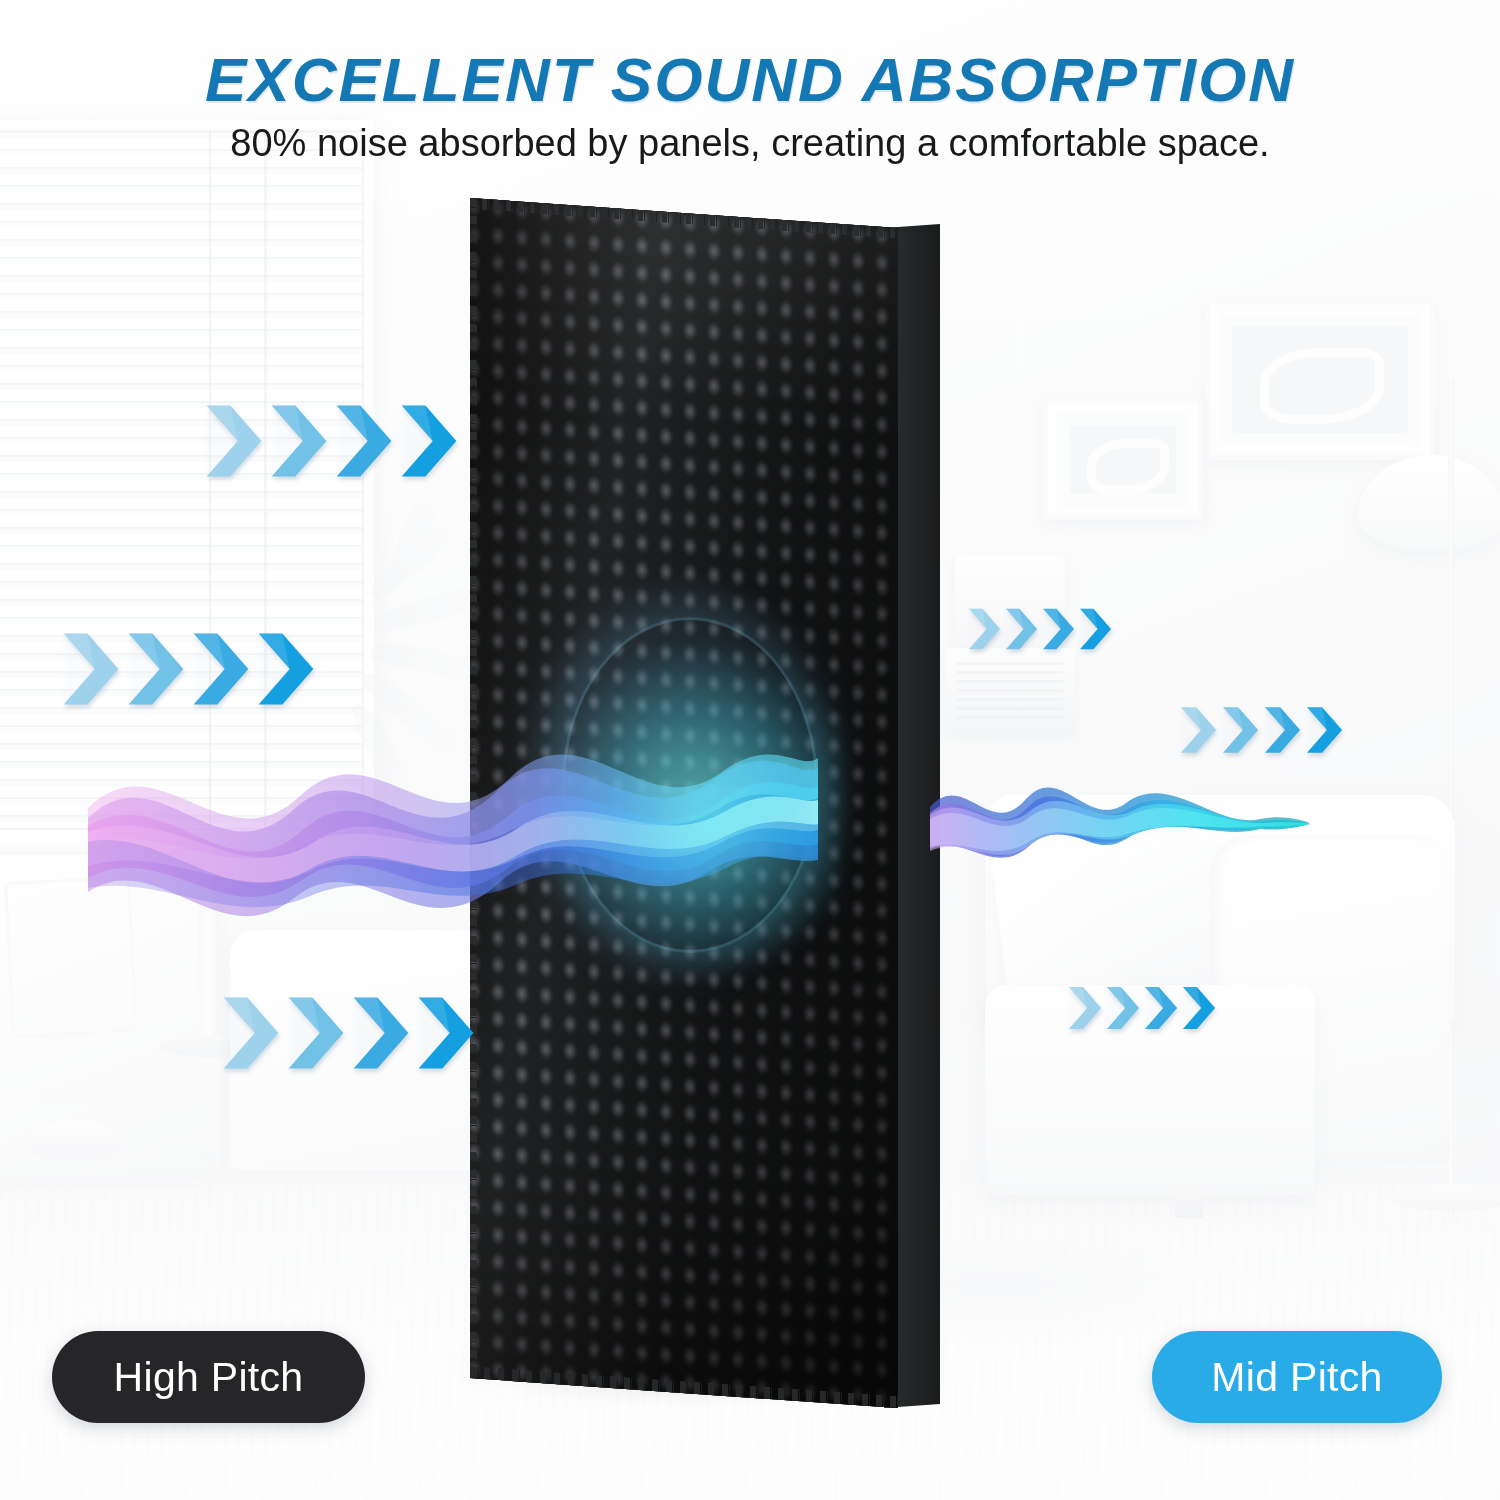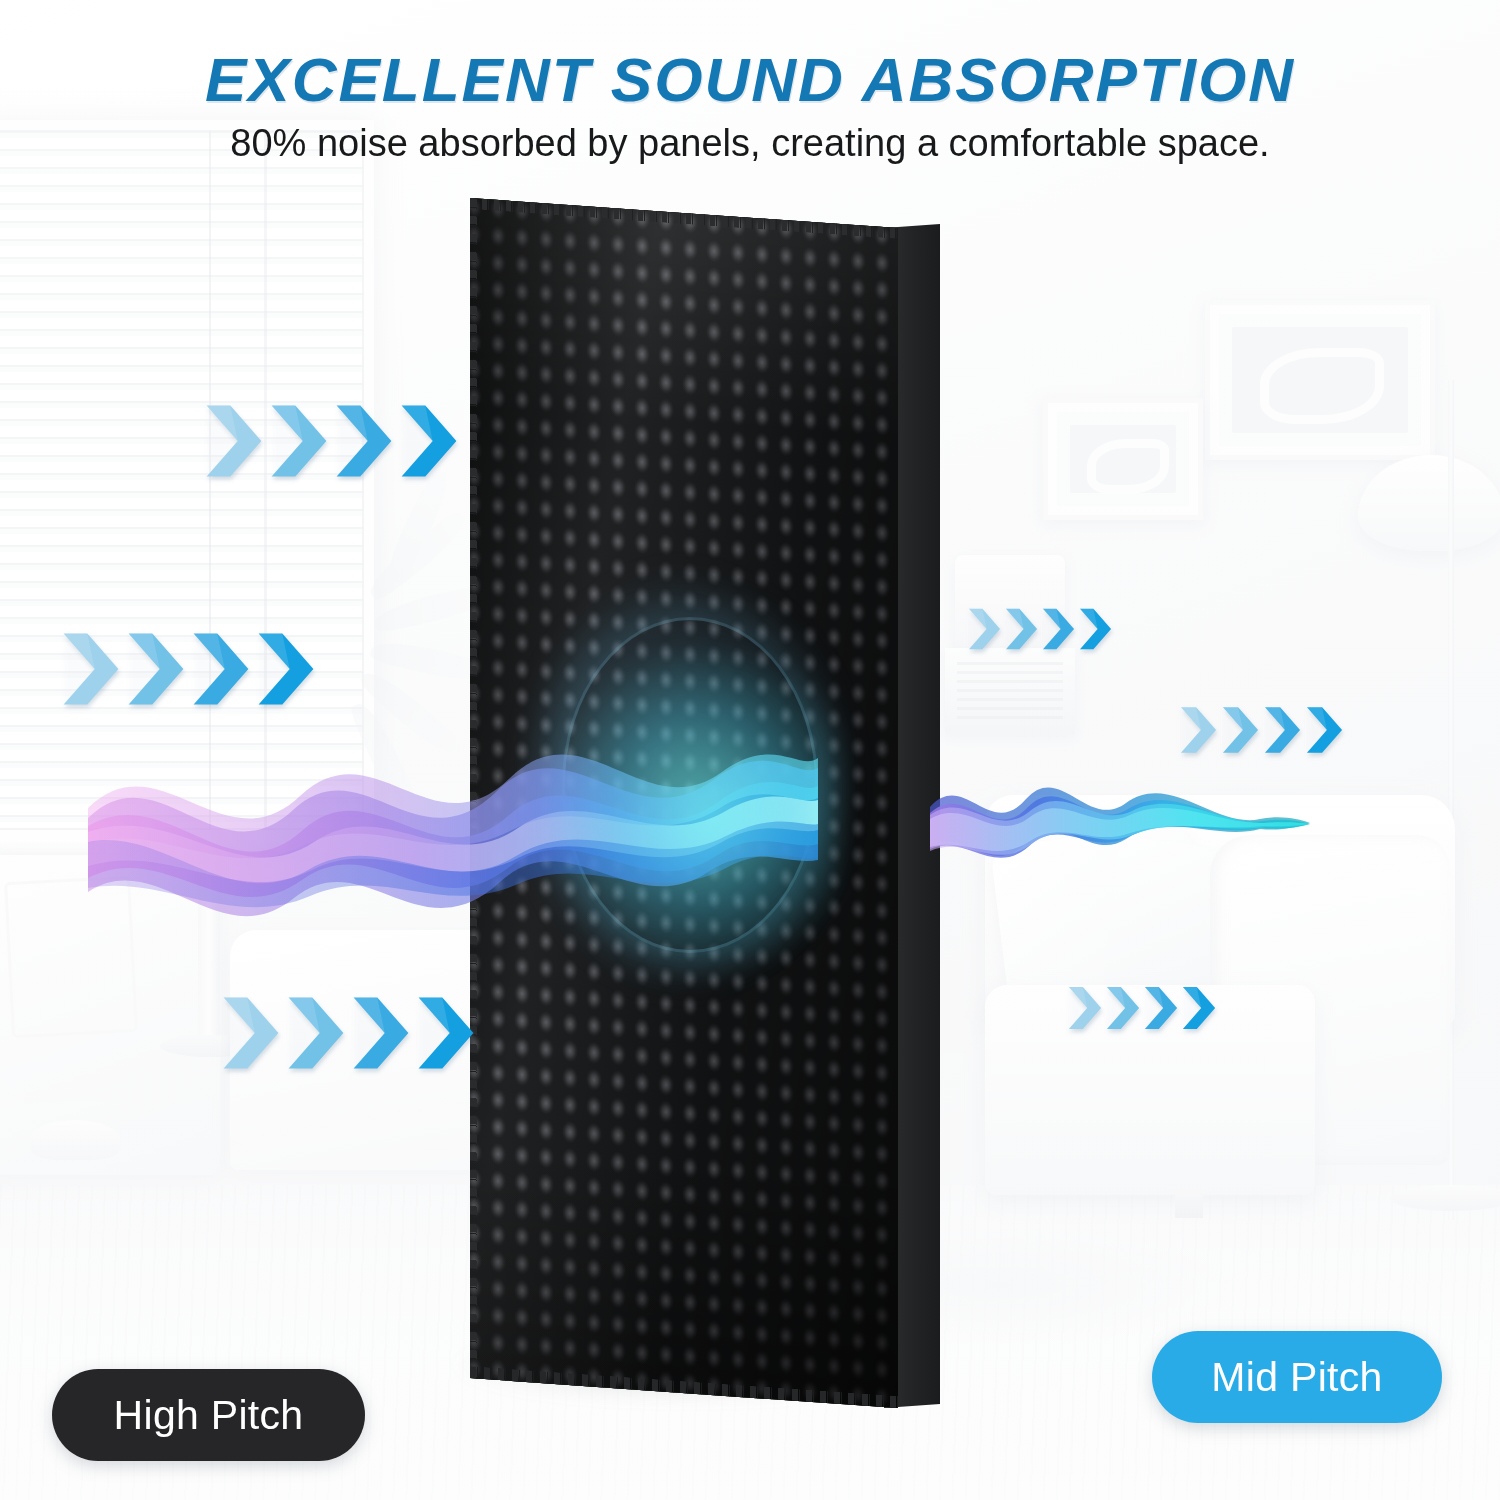--- a/index.html
+++ b/index.html
@@ -653,20 +653,20 @@
         </div>
         <div class="chev">
           <svg width="34" height="44" viewBox="0 0 78 100">
             <path d="M2,2 L34,2 L76,50 L34,98 L2,98 L44,50 Z" fill="#139fe0"></path>
             <path d="M2,2 L34,2 L44,50 L2,98 Z" fill="#ffffff" opacity="0.13"></path>
           </svg>
         </div>
       </div>
     </div>
 
-  <div class="badge" id="badge-high-pitch" style="background: rgb(38, 38, 40); color: rgb(255, 255, 255); margin-top: 38px;">
+  <div class="badge" id="badge-high-pitch" style="background: rgb(38, 38, 40); color: rgb(255, 255, 255);">
     <span>High Pitch</span>
   </div>
   <div class="badge" id="badge-mid-bass" style="background: rgb(41, 171, 232); color: rgb(255, 255, 255);">
     <span>Mid Pitch</span>
   </div>
 
 </div>
 
 </body></html>

